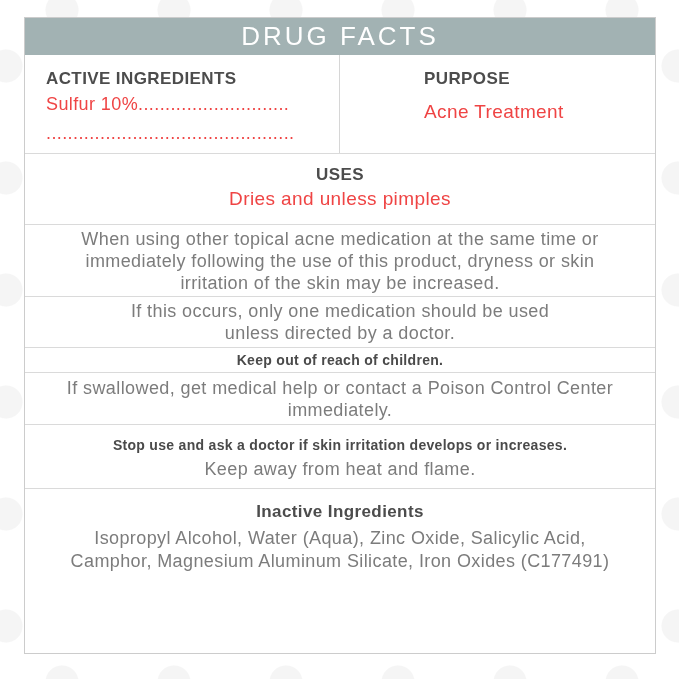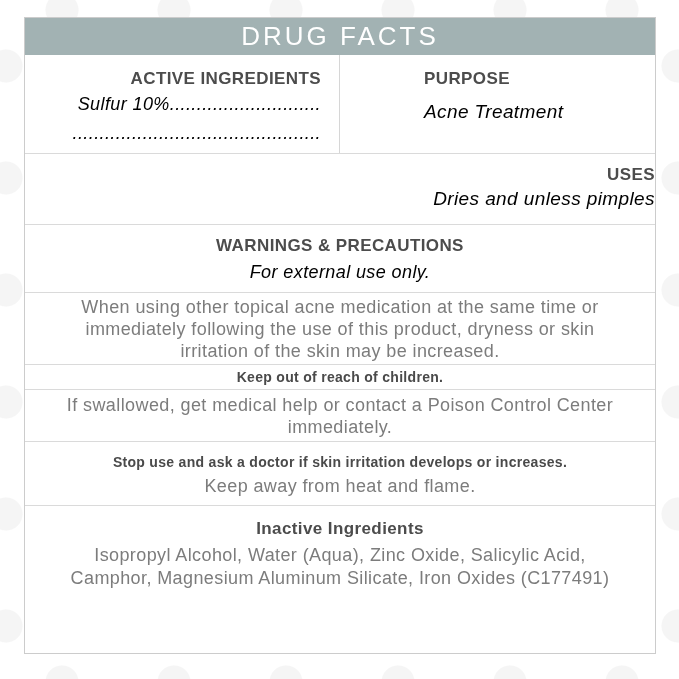--- a/index.html
+++ b/index.html
@@ -57,41 +57,39 @@
   }
   .col {
     box-sizing: border-box;
     flex: 0 0 50%;
     padding-top: 13px;
   }
   .col-left {
     border-right: 1px solid #d6d6d6;
     padding-left: 21px;
     padding-right: 18px;
-    text-align: right;
   }
   .col-right { padding-left: 84px; }
   .heading {
     font-size: 17px;
     font-weight: 700;
     color: #4c4c4c;
     letter-spacing: 0.4px;
     line-height: 22px;
   }
   .body-text {
     font-size: 18px;
-    color: #000000;
+    color: #ef4444;
     letter-spacing: 0.4px;
     line-height: 26px;
-    font-style: italic;
   }
   .col-left .body-text { line-height: 29px; }
   .col-right .body-text { margin-top: 9px; font-size: 19px; }
   .center { text-align: center; }
-  .sec-uses { height: 71px; padding-top: 10px; text-align: right; }
+  .sec-uses { height: 71px; padding-top: 10px; }
   .sec-uses .body-text { font-size: 19px; }
   .sec-warnings { height: 68px; padding-top: 10px; }
   .sec-warnings .heading { margin-bottom: 2px; }
   .para-row {
     display: flex;
     flex-direction: column;
     align-items: center;
     justify-content: center;
   }
   .para {
@@ -143,29 +141,28 @@
         <div class="heading">PURPOSE</div>
         <div class="body-text">Acne Treatment</div>
       </div>
     </div>
 
     <div class="row center sec-uses">
       <div class="heading">USES</div>
       <div class="body-text">Dries and unless pimples</div>
     </div>
 
-    <div class="row center sec-warnings">
-      <div class="heading">WARNINGS &amp; PRECAUTIONS</div>
-      <div class="body-text">For external use only.</div>
-    </div>
 
     <div class="row para-row sec-when">
       <p class="para">When using other topical acne medication at the same time or immediately following the use of this product, dryness or skin irritation of the skin may be increased.</p>
     </div>
 
+    <div class="row para-row sec-occurs">
+      <p class="para">If this occurs, only one medication should be used unless directed by a doctor.</p>
+    </div>
 
     <div class="row para-row sec-keepout">
       <p class="para bold-statement">Keep out of reach of children.</p>
     </div>
 
     <div class="row para-row sec-swallowed">
       <p class="para">If swallowed, get medical help or contact a Poison Control Center immediately.</p>
     </div>
 
     <div class="row para-row sec-stopuse">

